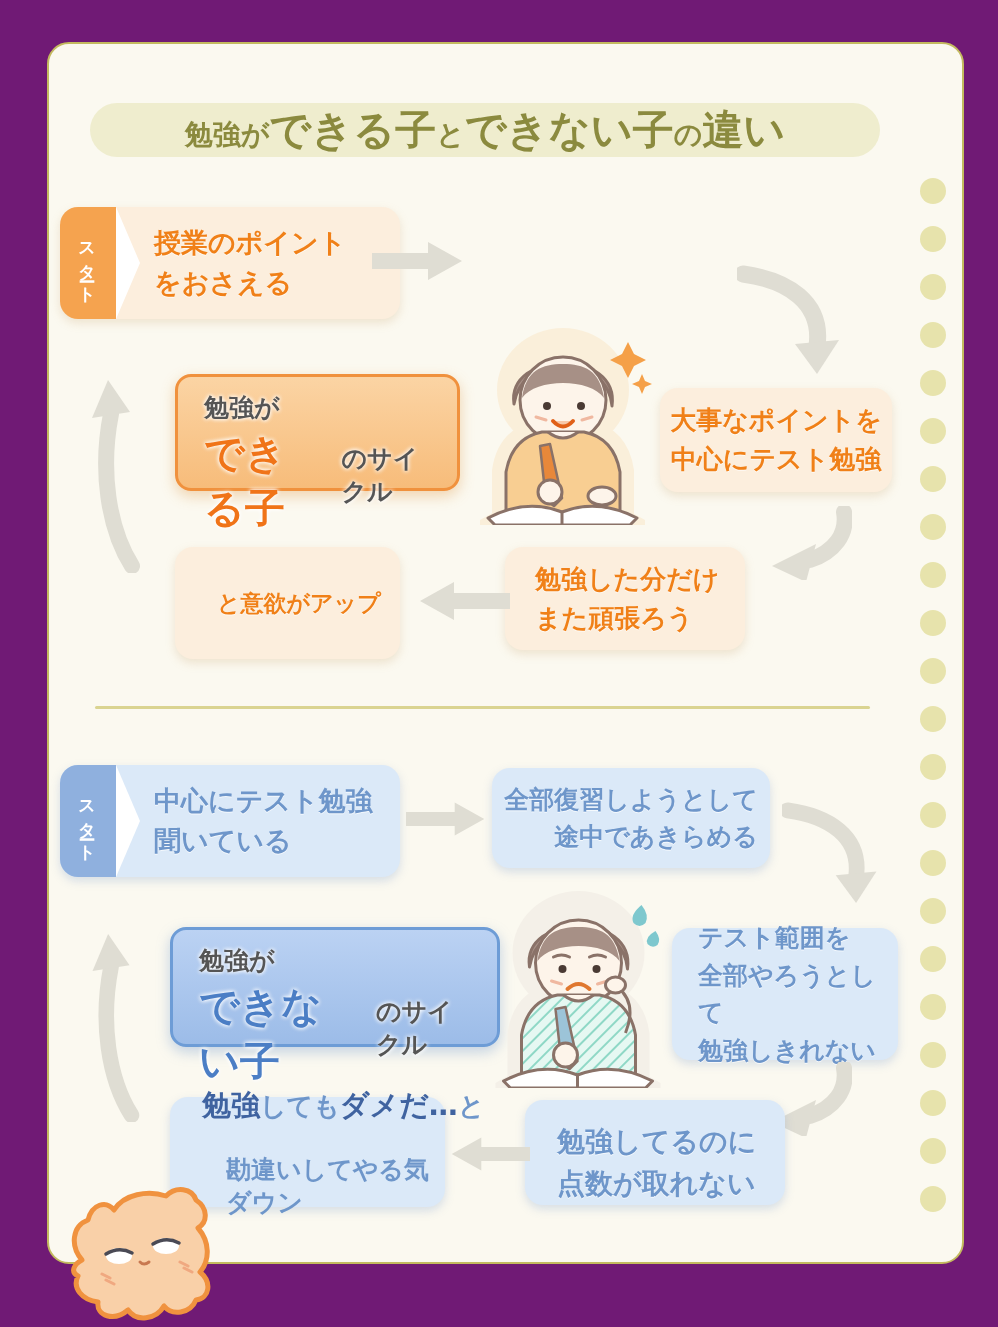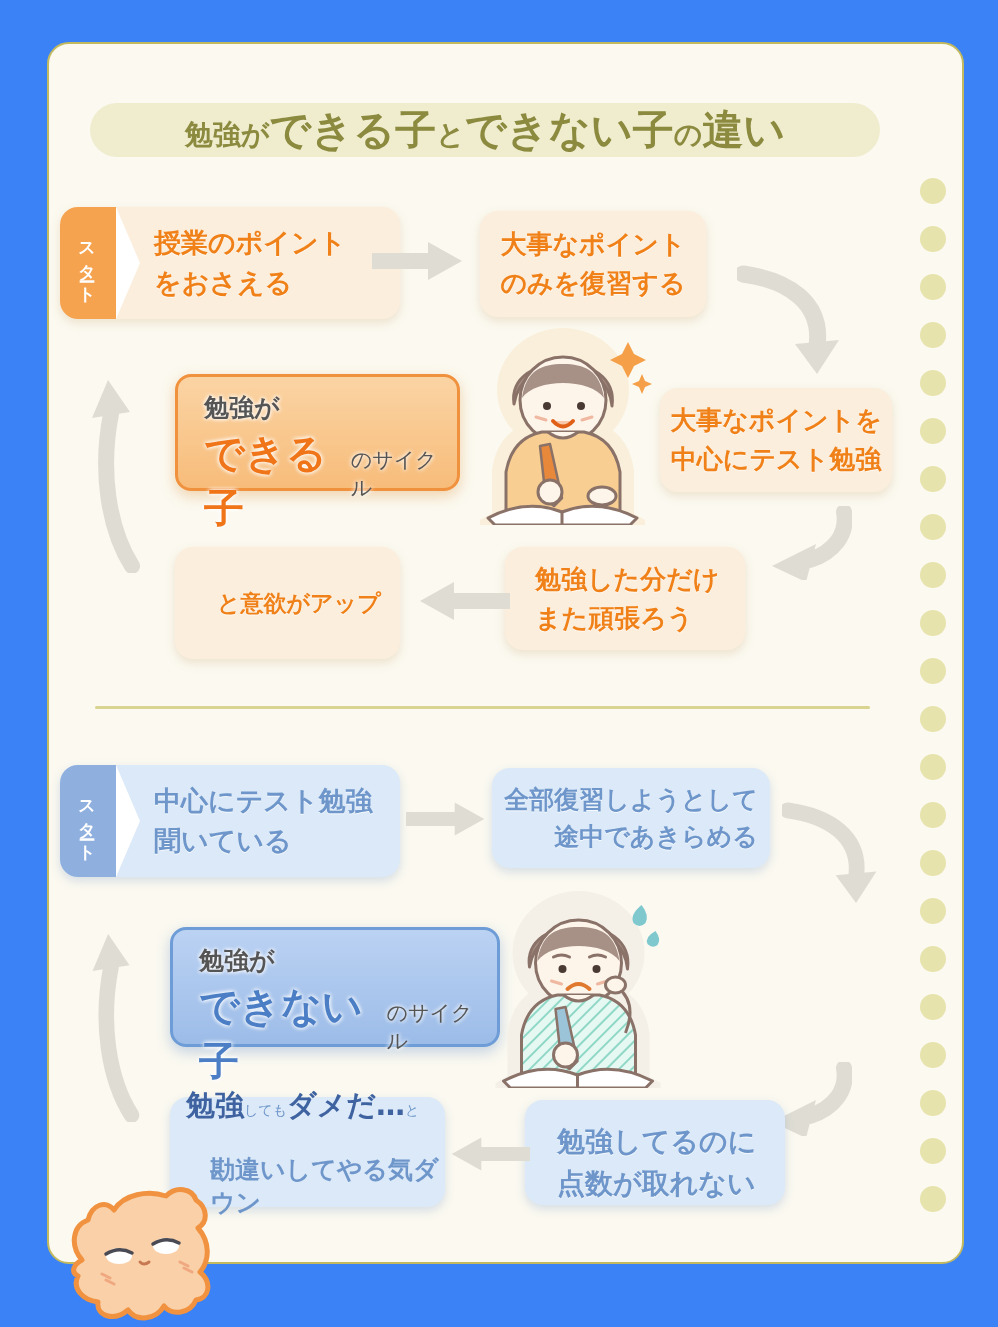--- a/index.html
+++ b/index.html
@@ -1,17 +1,17 @@
 <!DOCTYPE html>
 <html><head>
 <meta charset="utf-8">
 <style>
   * { margin:0; padding:0; box-sizing:border-box; }
   body { background:#ffffff; font-family:"DejaVu Sans", sans-serif; }
-  .page { position:relative; width:998px; height:1327px; background:#3b82f6; overflow:hidden; }
+  .page { position:relative; width:998px; height:1327px; background:#701a75; overflow:hidden; }
 
   .card { position:absolute; left:47px; top:42px; width:917px; height:1222px;
           background:#FBF9F0; border:2px solid #C3BA5F; border-radius:22px; }
 
   .title-banner { position:absolute; left:90px; top:103px; width:790px; height:54px;
           background:#EFEDCE; border-radius:27px; display:flex; align-items:baseline;
           justify-content:center; }
   .t-big  { font-size:41px; font-weight:800; color:#8B8A3E; line-height:54px; }
   .t-small{ font-size:28px; font-weight:800; color:#8B8A3E; }
 
@@ -40,29 +40,29 @@
 
   .cycle-label { position:absolute; border-radius:16px; padding:14px 20px 10px 26px; }
   .label-good { background:linear-gradient(#FBD4A4,#F7BC7A); border:3px solid #F0913D;
                 box-shadow:0 5px 14px rgba(225,155,75,.40); }
   .label-bad  { background:linear-gradient(#BBD2F3,#9CBCE8); border:3px solid #6D9CD6;
                 box-shadow:0 5px 14px rgba(110,150,205,.40); }
   .label-line1 { font-size:25px; font-weight:bold; color:#555555; text-shadow:0 0 4px #fff,0 0 4px #fff; }
   .label-line2 { margin-top:2px; display:flex; align-items:baseline; text-shadow:0 0 4px #fff,0 0 5px #fff; }
   .label-big   { font-size:40px; font-weight:800; }
   .good-hl { color:#F07418; } .bad-hl { color:#4B7EC5; }
-  .label-suffix { font-size:21px; font-weight:normal; color:#555555; margin-left:16px; }
+  .label-suffix { font-size:25px; font-weight:bold; color:#555555; margin-left:16px; }
 
   .arrow { position:absolute; }
   .arrow svg, .illus svg { display:block; width:100%; height:100%; }
   .illus { position:absolute; }
 
   .mixed-line { display:flex; align-items:baseline; white-space:pre; }
   .seg-strong { font-size:29px; font-weight:800; color:#3F63A0; }
-  .seg-normal { font-size:14px; font-weight:normal; color:#6E96CA; }
+  .seg-normal { font-size:26px; font-weight:bold; color:#6E96CA; }
   .line2-indent { margin-left:24px; font-size:25px; font-weight:800; color:#6E96CA;margin-top:27px; }
 </style>
 </head>
 <body>
 
 <div class="page">
   <div class="card"></div>
 
   <div class="title-banner">
     <span class="t-small">勉強が</span>
@@ -106,24 +106,20 @@
     <div class="box-text" style="margin-left:94px; font-size:27px;">授業のポイント
 をおさえる</div>
   </div>
 
   <div class="arrow" style="left:372px; top:238px; width:92px; height:46px;">
     <svg viewBox="0 0 92 46">
         <polygon points="0,15 56,15 56,4 90,23 56,42 56,31 0,31" fill="#DFDDD3"></polygon>
       </svg>
   </div>
 
-  <div class="flow-box orange centered" style="left:480px; top:211px; width:226px; height:106px;">
-    <div class="box-text" style="font-size:26px;">大事なポイント
-のみを復習する</div>
-  </div>
 
   <div class="arrow" style="left:737px; top:262px; width:108px; height:115px;">
     <svg viewBox="0 0 108 115">
       <path d="M6 12 C 50 18, 86 40, 80 84" stroke="#DFDDD3" stroke-width="17" fill="none" stroke-linecap="round"></path>
       <polygon points="58,82 102,78 80,112" fill="#DFDDD3"></polygon>
     </svg>
   </div>
 
   <div class="cycle-label label-good" style="left:175px; top:374px; width:285px; height:117px;">
     <div class="label-line1">勉強が</div>
@@ -266,40 +262,45 @@
       <ellipse cx="130" cy="102" rx="10" ry="8" fill="#FDF4EA" stroke="#8A7268" stroke-width="3"></ellipse>
 
       <polygon points="70,126 80,124 92,178 84,186 76,180" fill="#9CC4D8" stroke="#8A7268" stroke-width="2.5" stroke-linejoin="round"></polygon>
       <circle cx="80" cy="172" r="12" fill="#FDF4EA" stroke="#8A7268" stroke-width="3"></circle>
 
       <path d="M18 198 Q 56 178 92 192 Q 128 178 167 198 L 160 205 L 25 205 Z" fill="#FFFFFF" stroke="#8A7268" stroke-width="3" stroke-linejoin="round"></path>
       <path d="M92 192 L 92 205" stroke="#8A7268" stroke-width="3"></path>
     </svg>
   </div>
 
+  <div class="flow-box blue" style="left:672px; top:928px; width:226px; height:132px;">
+    <div class="box-text" style="margin-left:26px; font-size:25px;">テスト範囲を
+全部やろうとして
+勉強しきれない</div>
+  </div>
 
   <div class="arrow" style="left:760px; top:1062px; width:92px; height:74px;">
     <svg viewBox="0 0 92 74">
       <path d="M84 6 C 88 28, 74 46, 50 54" stroke="#DFDDD3" stroke-width="16" fill="none" stroke-linecap="round"></path>
       <polygon points="56,38 46,76 12,60" fill="#DFDDD3"></polygon>
     </svg>
   </div>
 
   <div class="flow-box blue" style="left:525px; top:1100px; width:260px; height:105px;">
     <div class="box-text" style="margin-left:32px; font-size:28px;margin-top:20px;">勉強してるのに
 点数が取れない</div>
   </div>
 
   <div class="arrow" style="left:450px; top:1132px; width:80px; height:44px;">
     <svg viewBox="0 0 92 46">
         <polygon points="92,15 36,15 36,4 2,23 36,42 36,31 92,31" fill="#DFDDD3"></polygon>
       </svg>
   </div>
 
-  <div class="flow-box blue" style="left:170px; top:1097px; width:275px; height:110px; flex-direction:column; justify-content:center; align-items:flex-start; padding-left:16px;">
+  <div class="flow-box blue" style="left:170px; top:1097px; width:275px; height:110px; flex-direction:column; justify-content:center; align-items:flex-start; padding-left:32px;">
     <div class="mixed-line">
       <span class="seg-strong">勉強</span>
       <span class="seg-normal">しても</span>
       <span class="seg-strong">ダメだ…</span>
       <span class="seg-normal">と</span>
     </div>
     <div class="line2-indent">勘違いしてやる気ダウン</div>
   </div>
 
   <div class="arrow" style="left:78px; top:932px; width:68px; height:190px;">

